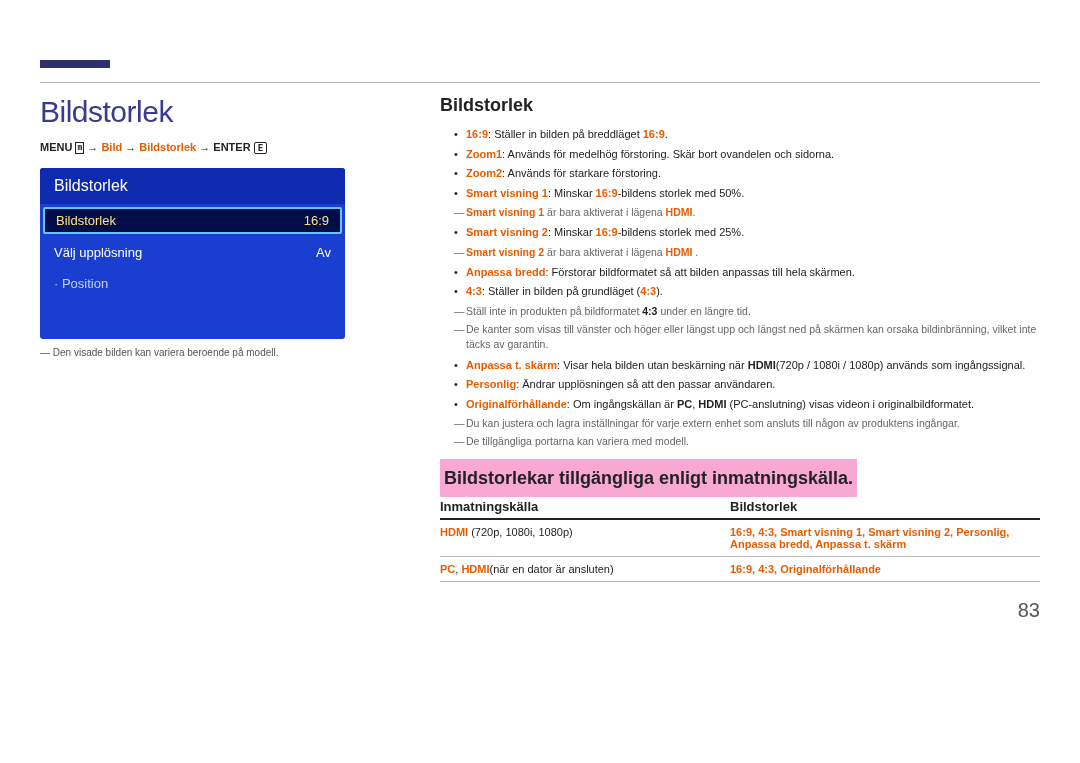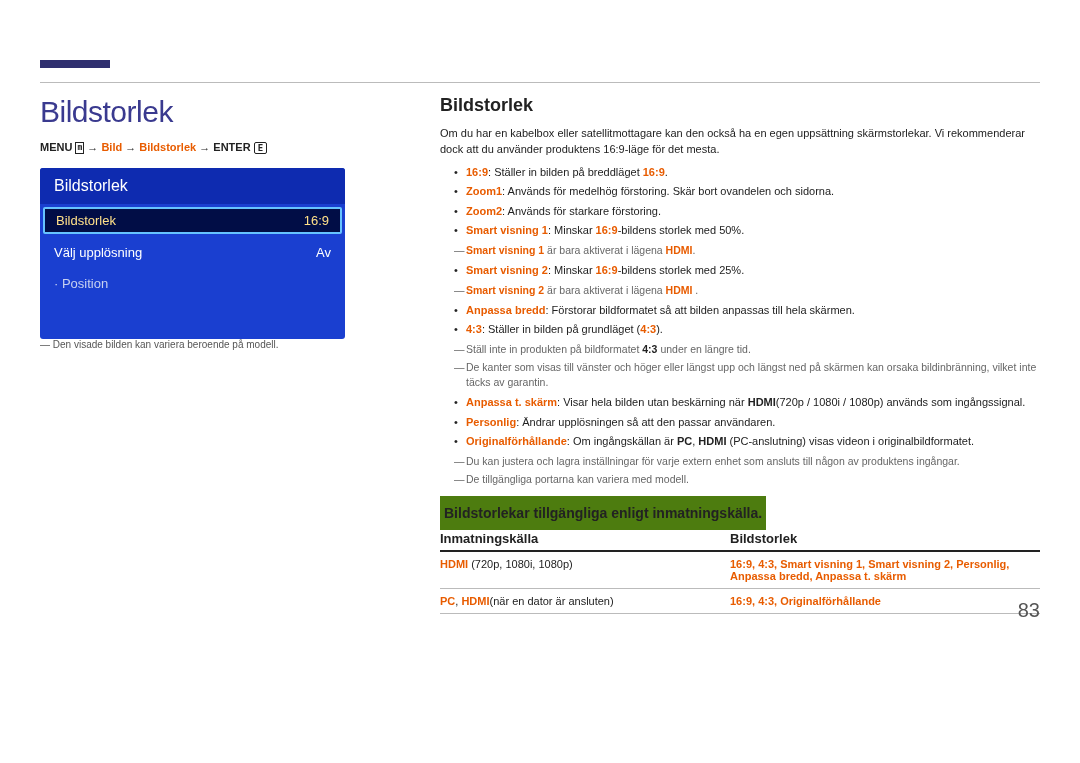--- a/index.html
+++ b/index.html
@@ -111,20 +111,21 @@
   }
   .menu-screenshot .ms-row.dim {
     color: #c7d1f0;
   }
   .menu-screenshot .ms-row .val { color:#fff; }
   .menu-screenshot .ms-row.selected .val { color:#ffe089; }
   .ms-bottom-pad { height: 40px; }
   .caption {
     font-size: 10px;
     color: #555;
+    margin-top: 8px;
   }
   .caption::before {
     content: "― ";
   }
 
   h2.section-title {
     margin: 0 0 10px 0;
     font-size: 18px;
     font-weight: 700;
     color: #222;
@@ -164,23 +165,23 @@
     content: "―";
     position: absolute;
     left: 14px;
     top: 0;
   }
   .hot { color: #e85c00; font-weight:700; }
   b.key { font-weight:700; color:#222; }
 
   .subheading {
     display:inline;
-    font-size: 14px;
+    font-size: 18px;
     font-weight: 700;
-    background: #4d7c0f;
+    background: #f9a8d4;
     padding: 9px 4px;
     color:#222;
   }
   .subheading-wrap { margin: 18px 0 10px; }
 
   .tbl {
     width: 100%;
     margin-top: 6px;
     font-size: 11px;
   }
@@ -249,21 +250,20 @@
           <span class="val"></span>
         </div>
         <div class="ms-bottom-pad"></div>
       </div>
 
       <div class="caption">Den visade bilden kan variera beroende på modell.</div>
     </div>
 
     <div class="rightcol">
       <h2 class="section-title">Bildstorlek</h2>
-      <div class="intro">Om du har en kabelbox eller satellitmottagare kan den också ha en egen uppsättning skärmstorlekar. Vi rekommenderar dock att du använder produktens 16:9-läge för det mesta.</div>
 
       <ul class="bullets">
         <li><span class="hot">16:9</span><span>: Ställer in bilden på breddläget </span><span class="hot">16:9</span><span>.</span></li>
         <li><span class="hot">Zoom1</span><span>: Används för medelhög förstoring. Skär bort ovandelen och sidorna.</span></li>
         <li><span class="hot">Zoom2</span><span>: Används för starkare förstoring.</span></li>
         <li><span class="hot">Smart visning 1</span><span>: Minskar </span><span class="hot">16:9</span><span>-bildens storlek med 50%.</span></li>
       </ul>
       <div class="note"><span class="hot">Smart visning 1</span><span> är bara aktiverat i lägena </span><span class="hot">HDMI</span><span>.</span></div>
       <ul class="bullets">
         <li><span class="hot">Smart visning 2</span><span>: Minskar </span><span class="hot">16:9</span><span>-bildens storlek med 25%.</span></li>

